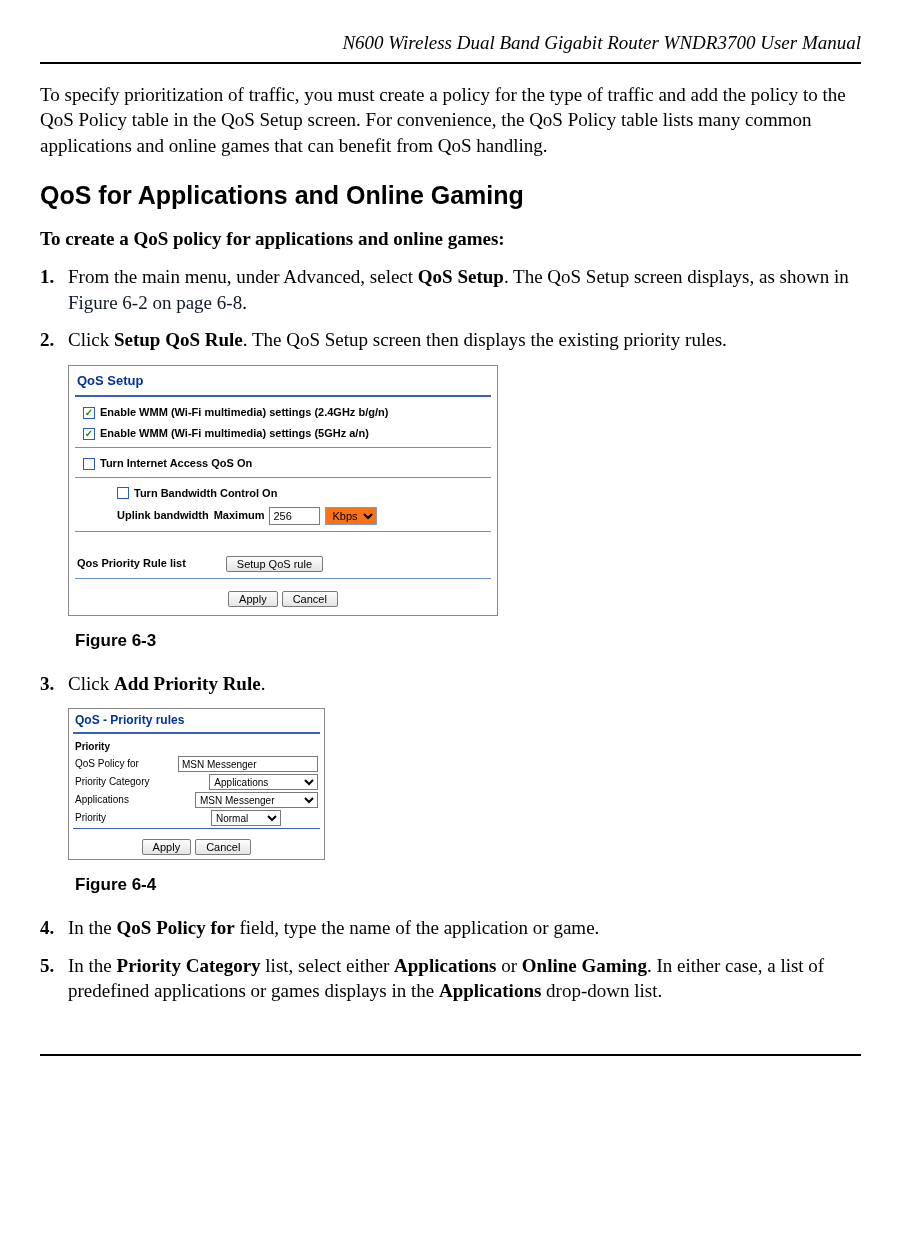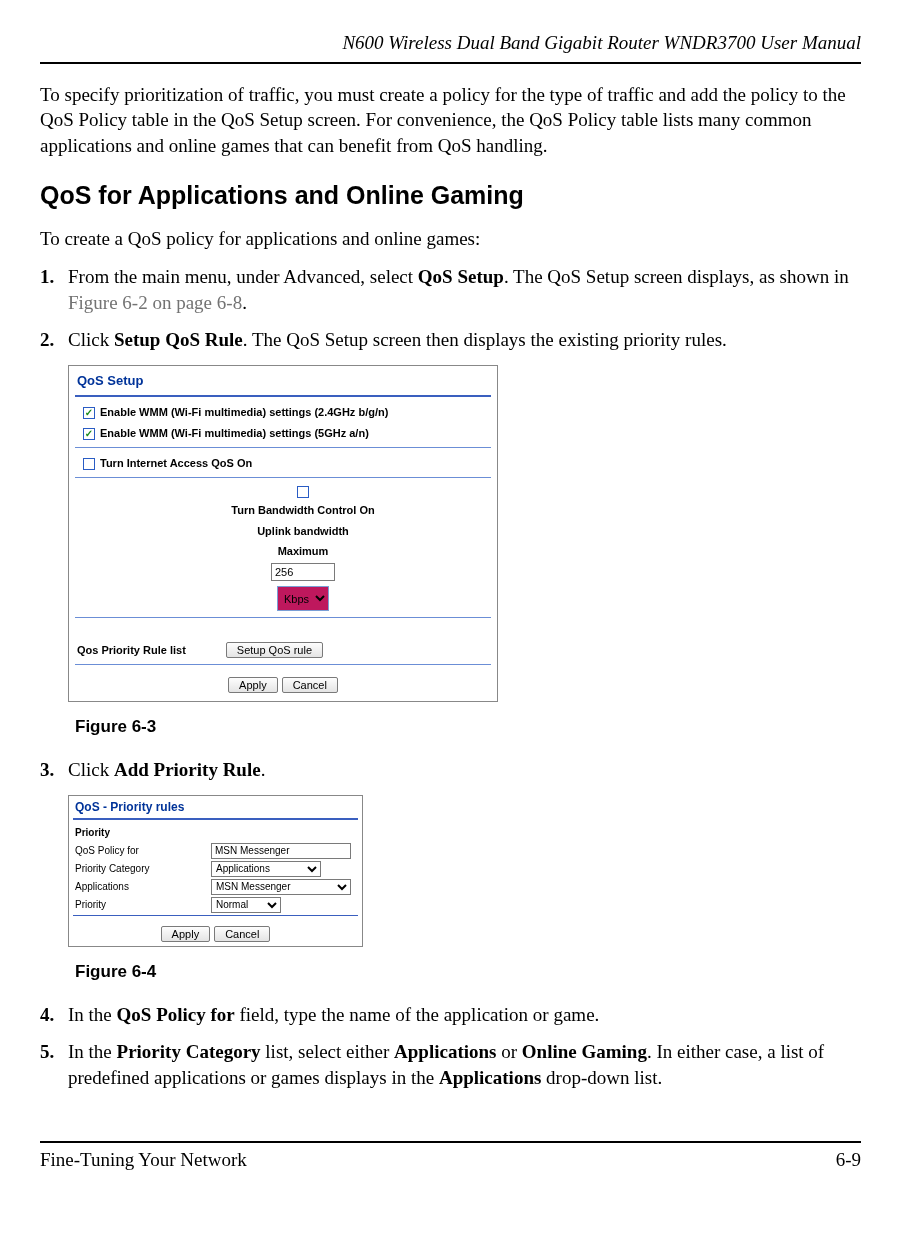--- a/index.html
+++ b/index.html
@@ -19,26 +19,26 @@
       margin-bottom: 6px;
     }
     .header-rule, .footer-rule { border: none; border-top: 2px solid #000; margin-bottom: 18px; }
     .intro-para { margin-bottom: 20px; }
     .section-heading {
       font-family: Arial, Helvetica, sans-serif;
       font-weight: bold;
       font-size: 25px;
       margin-bottom: 14px;
     }
-    .sub-para { margin-bottom: 12px; }
+    .sub-para { margin-bottom: 12px; font-weight: bold; }
     ol.steps { list-style: none; padding-left: 0; }
     ol.steps > li { display: flex; margin-bottom: 12px; }
     .step-num { font-weight: bold; width: 28px; flex-shrink: 0; }
     .step-body { flex: 1; }
-    .link { color: #737373; }
+    .link { color: #0f172a; }
     .figure-wrap { margin: 6px 0 4px 28px; }
     .figure-caption {
       font-family: Arial, Helvetica, sans-serif;
       font-weight: bold;
       font-size: 17px;
       margin: 14px 0 18px 35px;
     }
     .bold { font-weight: bold; }
 
     
@@ -53,36 +53,36 @@
     }
     .qos-title {
       color: #003399;
       font-weight: bold;
       font-size: 13px;
       padding: 2px 8px 4px 8px;
     }
     .qos-sep { border: none; border-top: 2px solid #3a5fbf; margin: 2px 6px 6px 6px; }
     .qos-sep-thin { border: none; border-top: 1px solid #6b8ed6; margin: 2px 6px 6px 6px; }
     .qos-row { padding: 2px 8px 4px 14px; display: flex; align-items: center; gap: 5px; font-weight: bold; }
-    .qos-row.indent { padding-left: 48px; flex-direction: column; }
+    .qos-row.indent { padding-left: 48px; }
     .qos-row .lbl { white-space: nowrap; }
     .chk { width: 12px; height: 12px; border: 1px solid #2a5cc4; display: inline-flex; align-items: center; justify-content: center; font-size: 10px; color: #1a8a1a; line-height: 1; background:#fff; }
-    .txt-in { width: 64px; height: 18px; border: 1px solid #7a7a7a; font-size: 11px; padding: 8px 3px; }
-    .sel-in { height: 25px; border: 1px solid #7a9fd6; font-size: 11px; background: #be185d; padding: 0 2px; }
+    .txt-in { width: 51px; height: 18px; border: 1px solid #7a7a7a; font-size: 11px; padding: 8px 3px; }
+    .sel-in { height: 18px; border: 1px solid #7a9fd6; font-size: 11px; background: #f97316; padding: 0 2px; }
     .btn-classic {
       font-family: Arial, sans-serif; font-size: 11px;
       border: 1px solid #7a7a7a; background: linear-gradient(#fdfdfd,#e4e4e4);
       padding: 1px 10px; border-radius: 2px;
     }
     .qos-btn-row { text-align: center; padding-top: 6px; display:flex; justify-content:center; gap:4px; }
     .qos-rule-row { display:flex; align-items:center; gap:40px; padding:4px 8px 4px 8px; font-weight:bold;margin-top:20px; }
 
     
     .prio-panel {
-      width: 295px;
+      width: 257px;
       border: 1px solid #888;
       background: #fff;
       font-family: Arial, Helvetica, sans-serif;
       font-size: 10px;
       padding-bottom: 4px;
     }
     .prio-title {
       color: #003399; font-weight: bold; font-size: 12px;
       padding: 3px 6px 2px 6px;
     }
@@ -227,17 +227,13 @@
   <li>
     <span class="step-num">5.</span>
     <span class="step-body">
       <span>In the </span><span class="bold">Priority Category</span><span> list, select either </span><span class="bold">Applications</span><span> or </span><span class="bold">Online Gaming</span><span>. In either case, a list of predefined applications or games displays in the </span><span class="bold">Applications</span><span> drop-down list.</span>
     </span>
   </li>
 </ol>
 
 <div class="footer">
   <hr class="footer-rule">
-  <div class="footer-row">
-    <span>Fine-Tuning Your Network</span>
-    <span>6-9</span>
-  </div>
 </div>
 
 </body></html>

